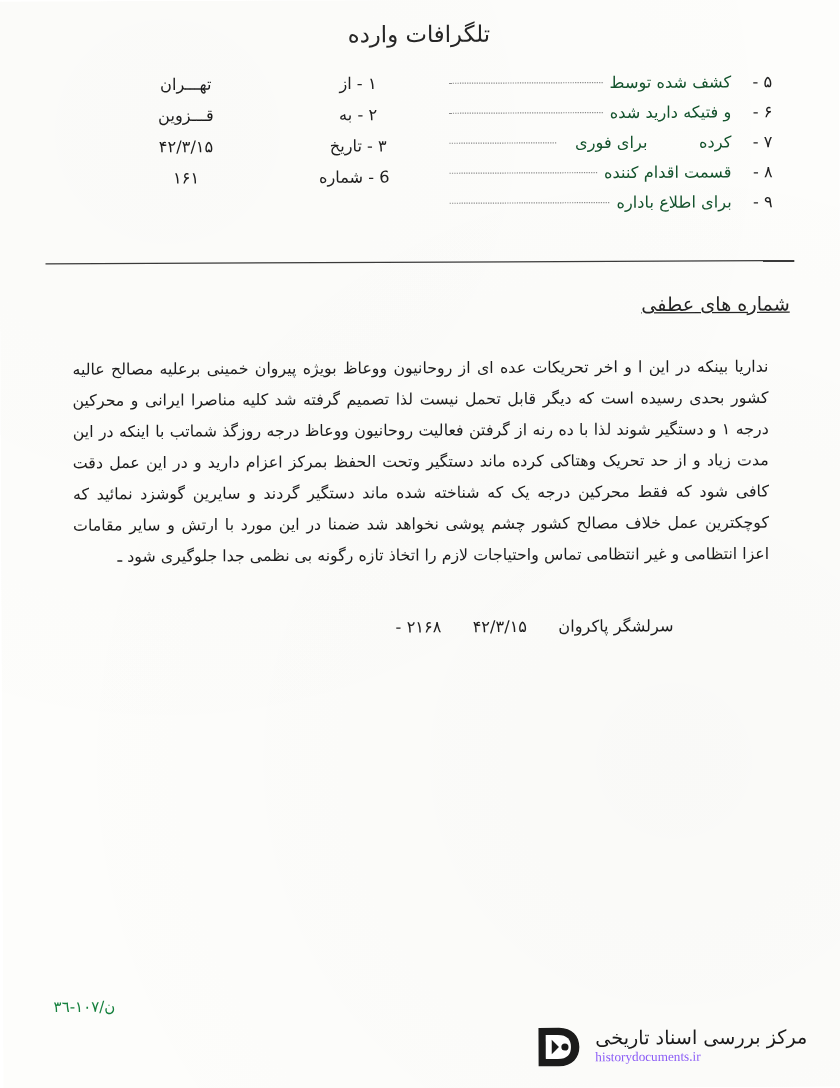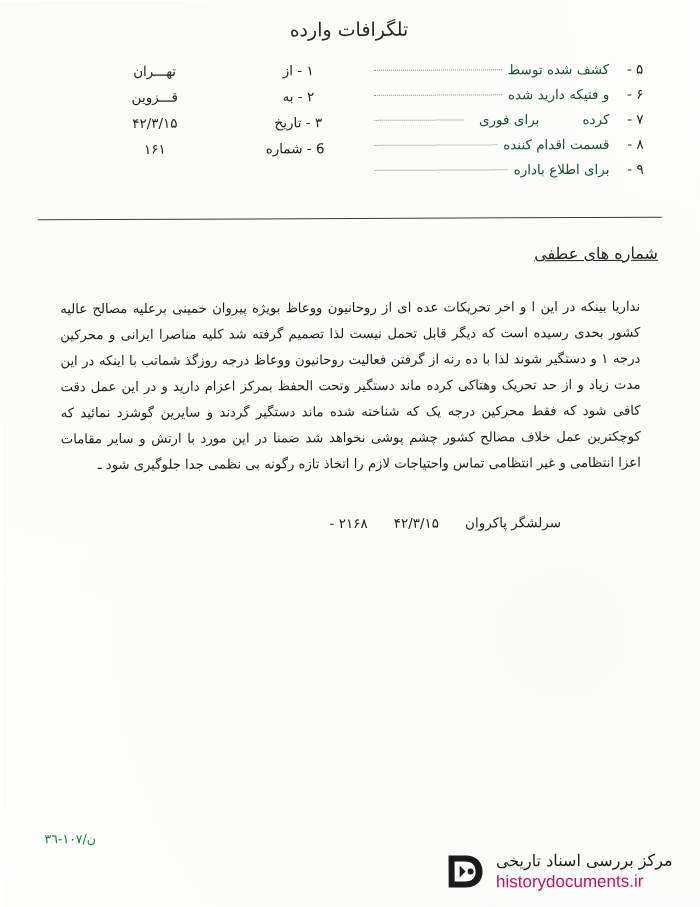--- a/index.html
+++ b/index.html
@@ -172,24 +172,24 @@
     flex-direction: column;
     align-items: flex-end;
     line-height: 1.25;
   }
   .archive-fa {
     font-size: 16px;
     color: #1b1b1b;
     letter-spacing: 0.5px;
   }
   .archive-en {
-    font-size: 17px;
-    color: #be185d;
+    font-size: 11px;
+    color: #8b5cf6;
     direction: ltr;
-    font-family: Liberation Sans, sans-serif;
+    font-family: Liberation Serif, serif;
   }
   .archive-mark {
     width: 40px;
     height: 40px;
     flex: none;
   }
 
   
   .scan-tilt {
     transform: rotate(-0.25deg);

